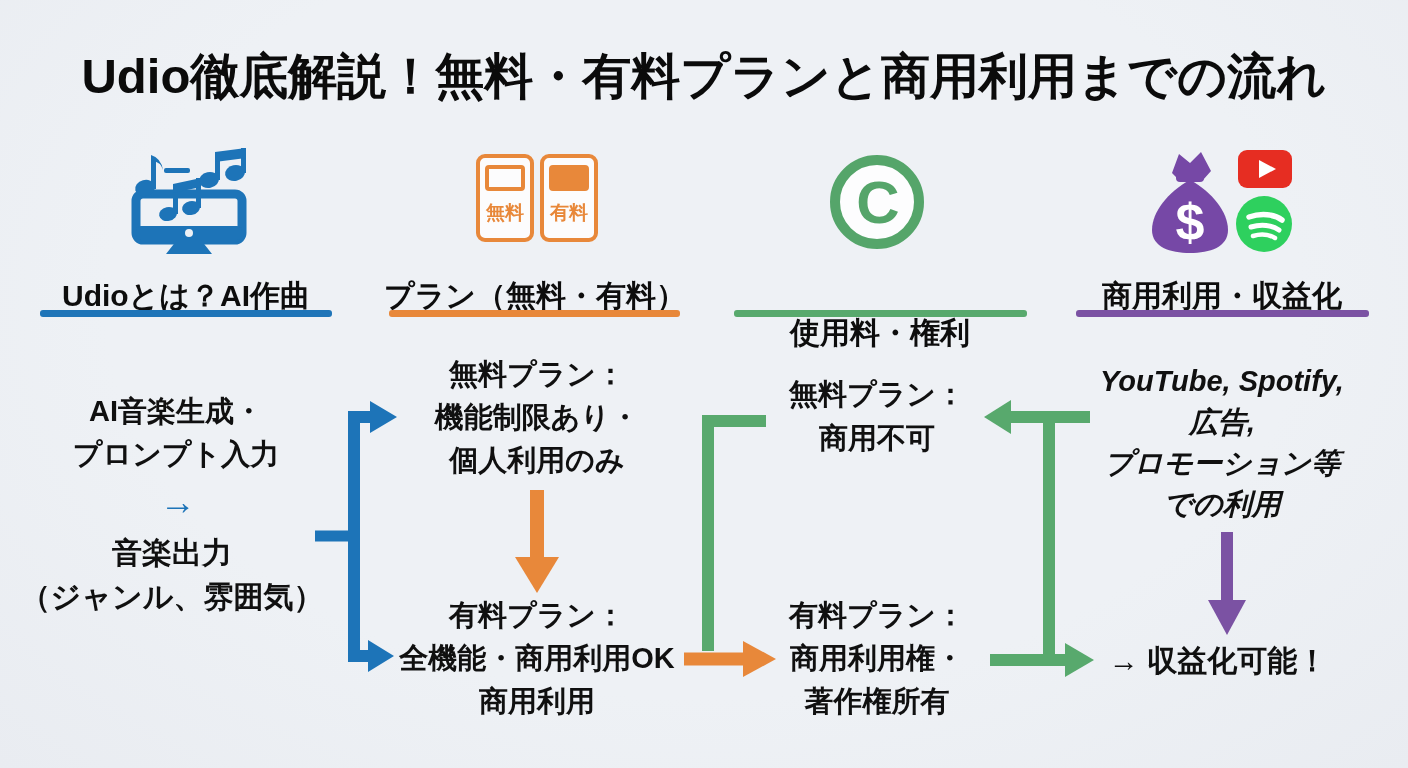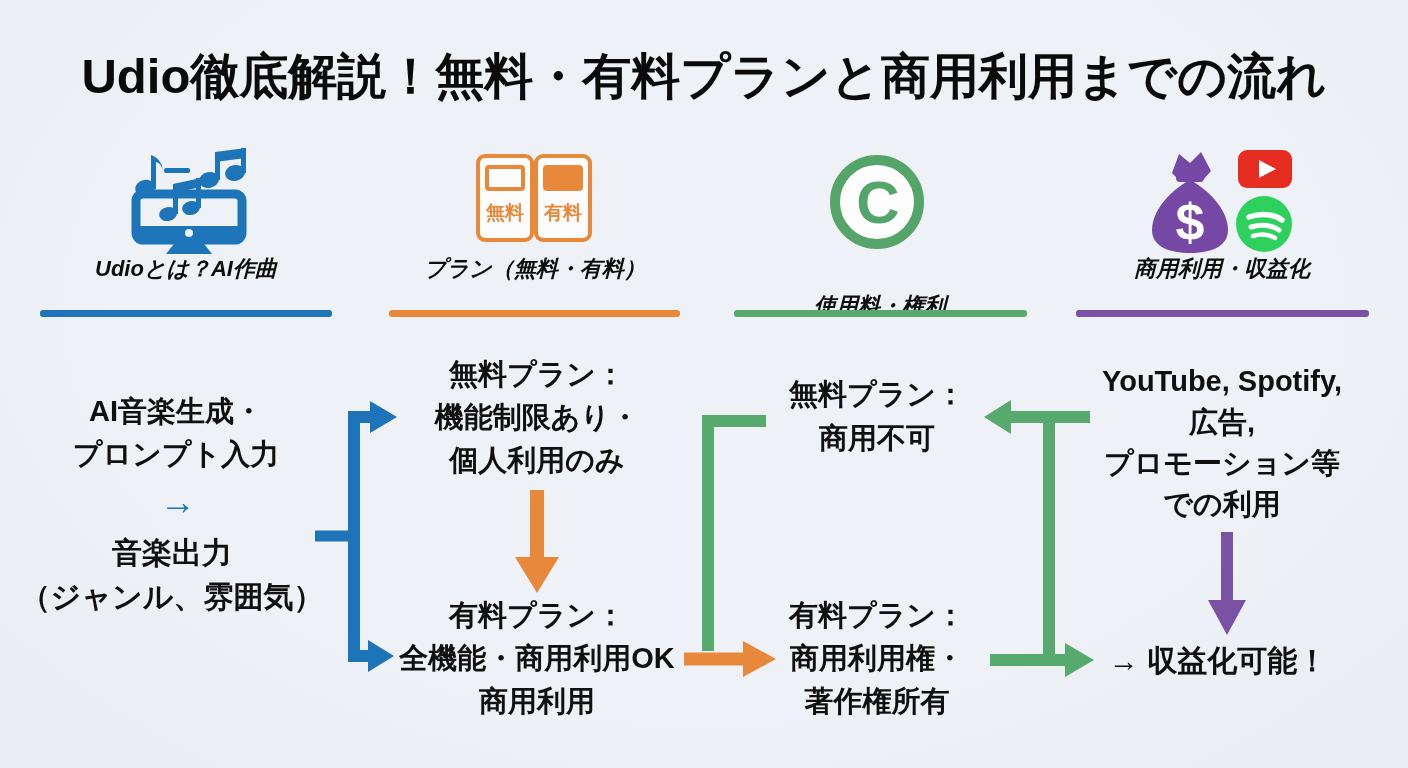--- a/index.html
+++ b/index.html
@@ -10,46 +10,46 @@
     overflow:hidden;
     font-family:"Liberation Sans","DejaVu Sans",sans-serif;
     color:#0d0d0d;
   }
   .title{
     position:absolute;left:704px;top:44px;transform:translateX(-50%);
     white-space:nowrap;
     font-size:49px;font-weight:900;letter-spacing:0px;color:#0b0b0b;
   }
   .col-header{
-    position:absolute;top:254px;transform:translateX(-50%);
-    white-space:nowrap;font-size:22px;font-weight:900;color:#0d0d0d;font-style:italic;
+    position:absolute;top:276px;transform:translateX(-50%);
+    white-space:nowrap;font-size:30px;font-weight:900;color:#0d0d0d;
   }
   .underline{position:absolute;top:310px;height:7px;border-radius:3px;}
   .u-blue{background:#1f75b8;}
   .u-orange{background:#e8883a;}
   .u-green{background:#58a96d;}
   .u-purple{background:#7b52a3;}
 
   .body-block{
     position:absolute;transform:translateX(-50%);
     text-align:center;white-space:nowrap;
     font-size:29px;font-weight:900;line-height:43px;color:#101010;
   }
   .c1-input{left:176px;top:390px;}
   .c1-arrow{left:178px;top:482px;font-size:36px;font-weight:900;color:#1d74b8;line-height:40px;}
   .c1-output{left:172px;top:531px;line-height:44px;font-size:30px;}
   .c2-free{left:537px;top:353px;}
   .c2-paid{left:537px;top:594px;}
   .c3-free{left:877px;top:372px;line-height:44px;}
   .c3-paid{left:877px;top:594px;}
-  .c4-usage{left:1222px;top:361px;line-height:41px;}
+  .c4-usage{left:1222px;top:361px;line-height:41px;font-style:italic;}
   .c4-monetize{left:1218px;top:642px;font-size:30px;line-height:38px;}
 
   .icon-box{position:absolute;}
-  .cards{left:476px;top:154px;display:flex;}
+  .cards{left:476px;top:154px;display:flex;gap:6px;}
   .plan-card{
     position:relative;width:50px;height:80px;
     border:4px solid #e8883a;border-radius:9px;background:#fcfcfd;
   }
   .card-top{width:32px;height:18px;border:4px solid #e8883a;border-radius:4px;margin:7px auto 0;}
   .card-top.filled{background:#e8883a;}
   .card-label{
     position:absolute;left:0;right:0;top:42px;text-align:center;
     font-size:19px;font-weight:900;color:#e8883a;letter-spacing:0px;
   }

